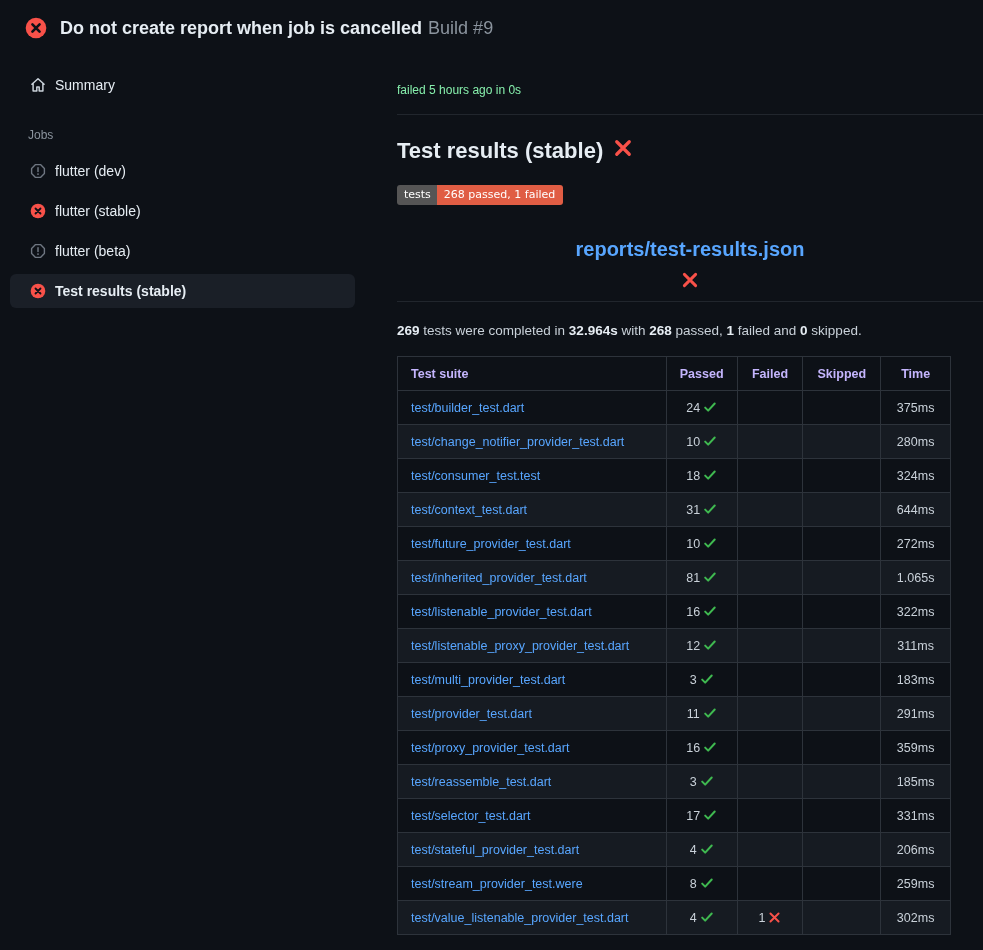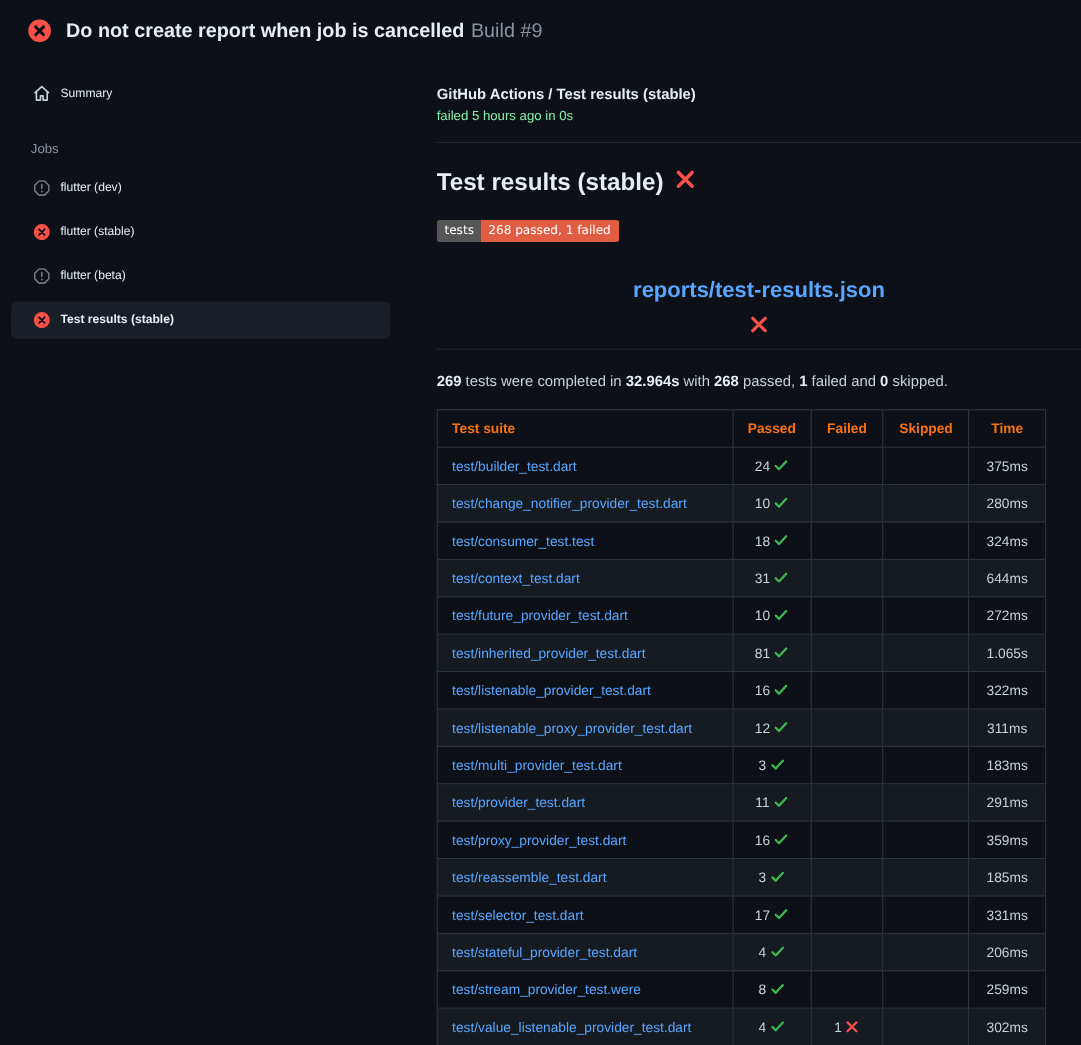--- a/index.html
+++ b/index.html
@@ -28,21 +28,21 @@
   .main { flex:1 1 auto; padding:24px 0 0 0; margin-left:24px; min-width:0; }
 
   
   .side-item {
     display:flex; align-items:center; gap:9px;
     margin:0 18px 6px 10px;
     padding:9px 10px 9px 20px;
     border-radius:6px;
     color:#e6edf3;
     cursor:pointer;
-    font-size:11px;
+    font-size:14px;
   }
   .side-item .ic { display:flex; flex:0 0 auto; }
   .side-item.selected { background:#1a1f27; font-weight:bold; }
   .jobs-heading {
     color:#8b949e; font-size:12px;
     margin:26px 0 12px 28px;
   }
   .side-item.summary { margin-bottom:2px; }
 
   
@@ -86,21 +86,21 @@
     border-collapse:collapse;
     width:554px;
     font-size:12.5px;
   }
   .results th, .results td {
     border:1px solid #2d333b;
     padding:8px 13px;
     height:34px;
   }
   .results th {
-    color:#f97316; font-weight:bold; text-align:center;
+    color:#c4b5fd; font-weight:bold; text-align:center;
   }
   .results th.c-suite { text-align:left; }
   .results td.c-num { text-align:center; white-space:nowrap; }
   .results tr.alt td { background:#161b22; }
   .results td .val { margin-right:3px; }
   .results svg { vertical-align:-2px; }
 </style>
 </head>
 <body>
 
@@ -167,21 +167,20 @@
         <svg width="16" height="16" viewBox="0 0 16 16">
           <circle cx="8" cy="8" r="7.3" fill="#f85149"></circle>
           <path d="M5.5 5.5l5 5M10.5 5.5l-5 5" stroke="#0d1117" stroke-width="1.8" stroke-linecap="round"></path>
         </svg>
       </span>
       <span>Test results (stable)</span>
     </div>
   </div>
 
   <div class="main">
-    <div class="check-title">GitHub Actions / Test results (stable)</div>
     <div class="check-meta">failed 5 hours ago in 0s</div>
     <hr class="rule">
 
     <h1 class="result-heading">
       <span>Test results (stable)</span>
       <span>
         <svg width="20" height="20" viewBox="0 0 16 16">
           <path d="M3 3l10 10M13 3L3 13" stroke="#f85149" stroke-width="2.6" stroke-linecap="round"></path>
         </svg>
       </span>

